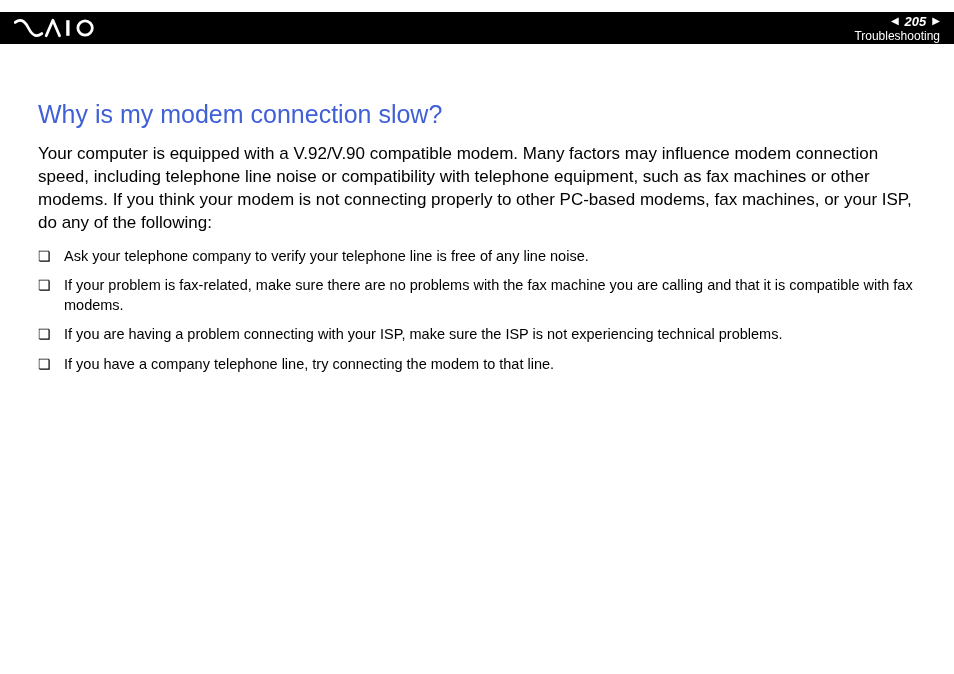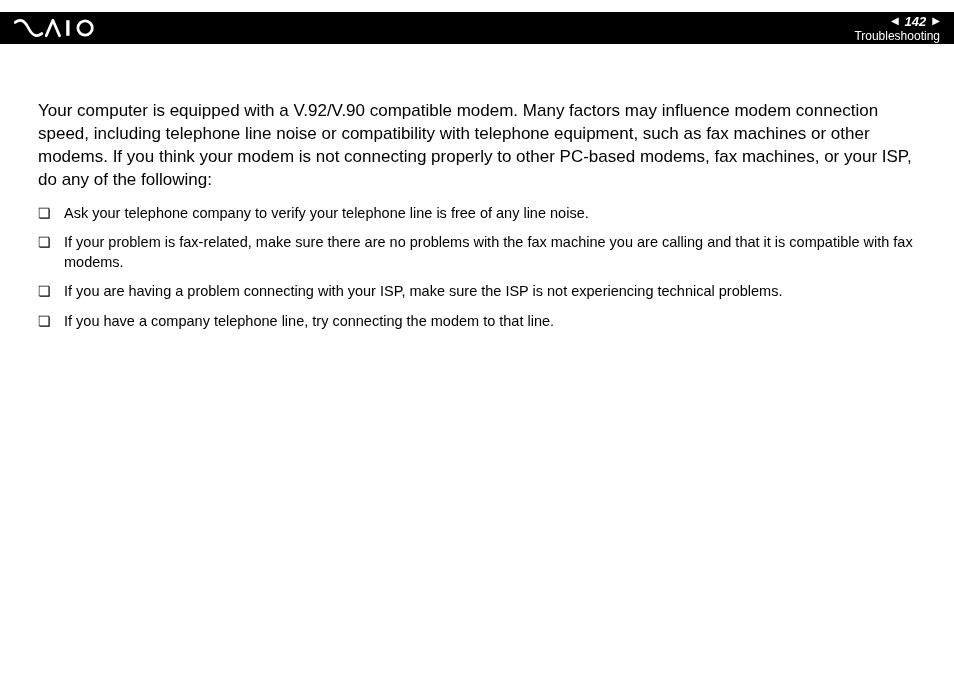--- a/index.html
+++ b/index.html
@@ -122,28 +122,29 @@
         <path d="M58 32 L70 4 L82 32" stroke="#ffffff" stroke-width="5" stroke-linecap="round" stroke-linejoin="round" fill="none"></path>
 
         <rect x="94" y="4" width="6" height="28" fill="#ffffff"></rect>
 
         <circle cx="128" cy="18" r="13" stroke="#ffffff" stroke-width="5" fill="none"></circle>
       </svg>
     </div>
     <div class="header-right">
       <div class="page-nav">
         <span class="arrow">◀</span>
-        <span class="page-num">142</span>
+        <span class="page-num">205</span>
         <span class="arrow">▶</span>
       </div>
       <div class="section-label">Troubleshooting</div>
     </div>
   </div>
 
   <div class="content">
+    <h1 class="title">Why is my modem connection slow?</h1>
     <p class="intro">Your computer is equipped with a V.92/V.90 compatible modem. Many factors may influence modem connection speed, including telephone line noise or compatibility with telephone equipment, such as fax machines or other modems. If you think your modem is not connecting properly to other PC-based modems, fax machines, or your ISP, do any of the following:</p>
     <ul class="bullets">
       <li>
         <span class="bullet-mark">❏</span>
         <span class="bullet-text">Ask your telephone company to verify your telephone line is free of any line noise.</span>
       </li>
       <li>
         <span class="bullet-mark">❏</span>
         <span class="bullet-text">If your problem is fax-related, make sure there are no problems with the fax machine you are calling and that it is compatible with fax modems.</span>
       </li>

